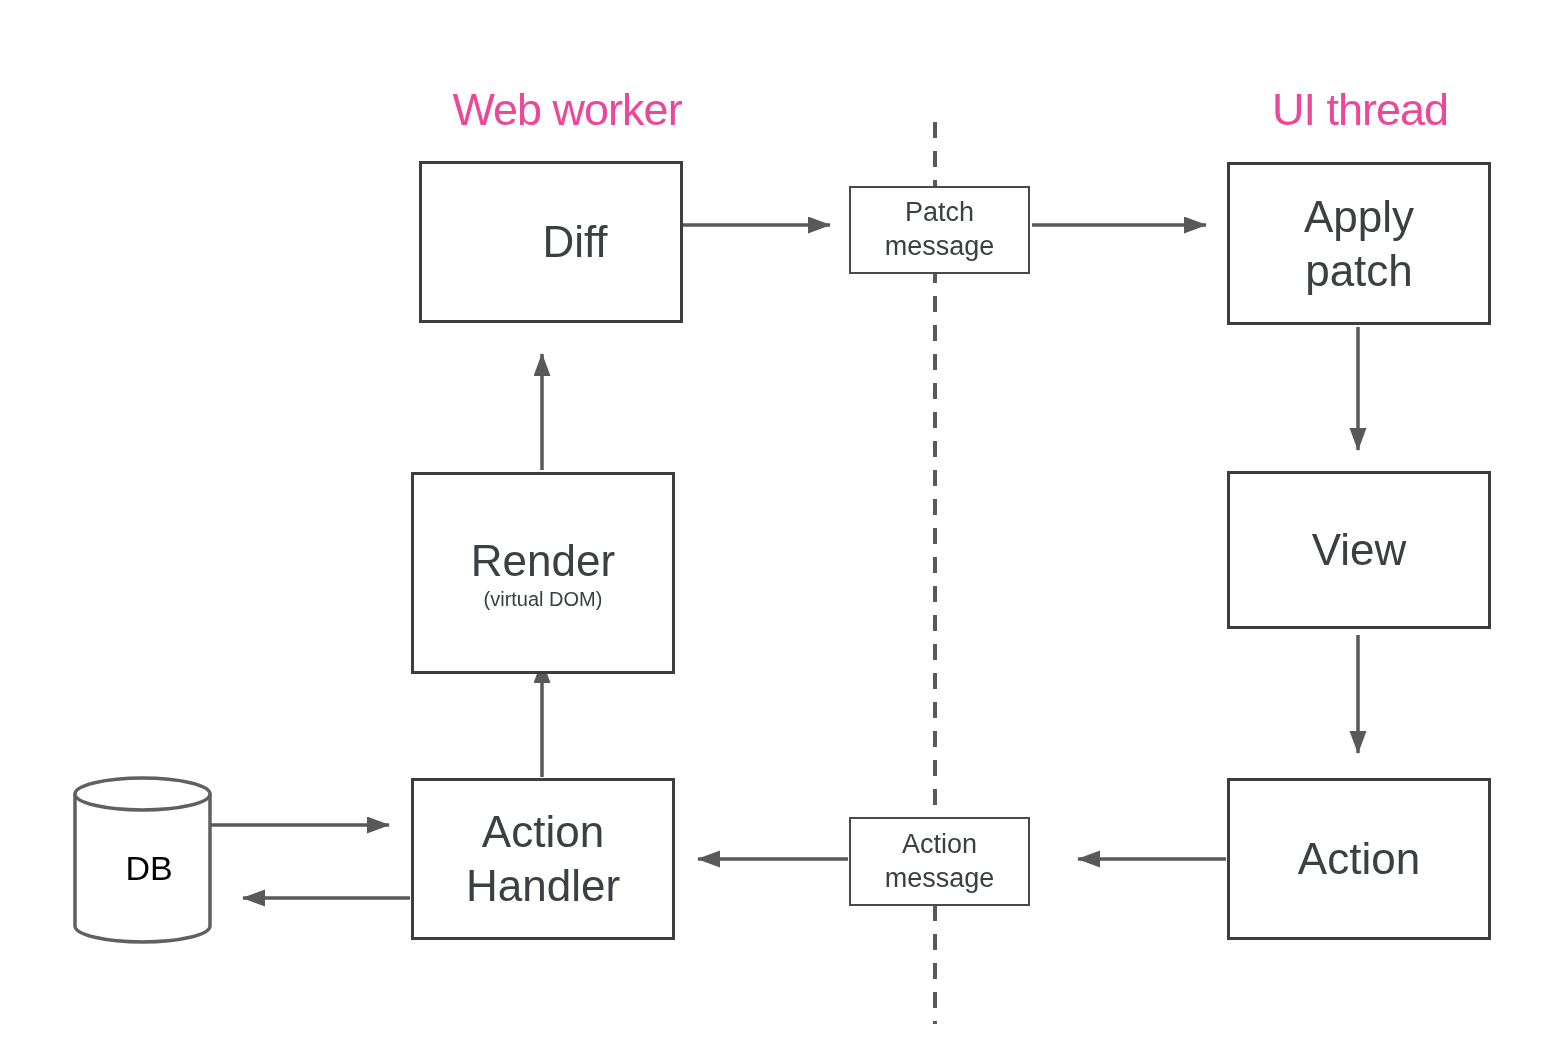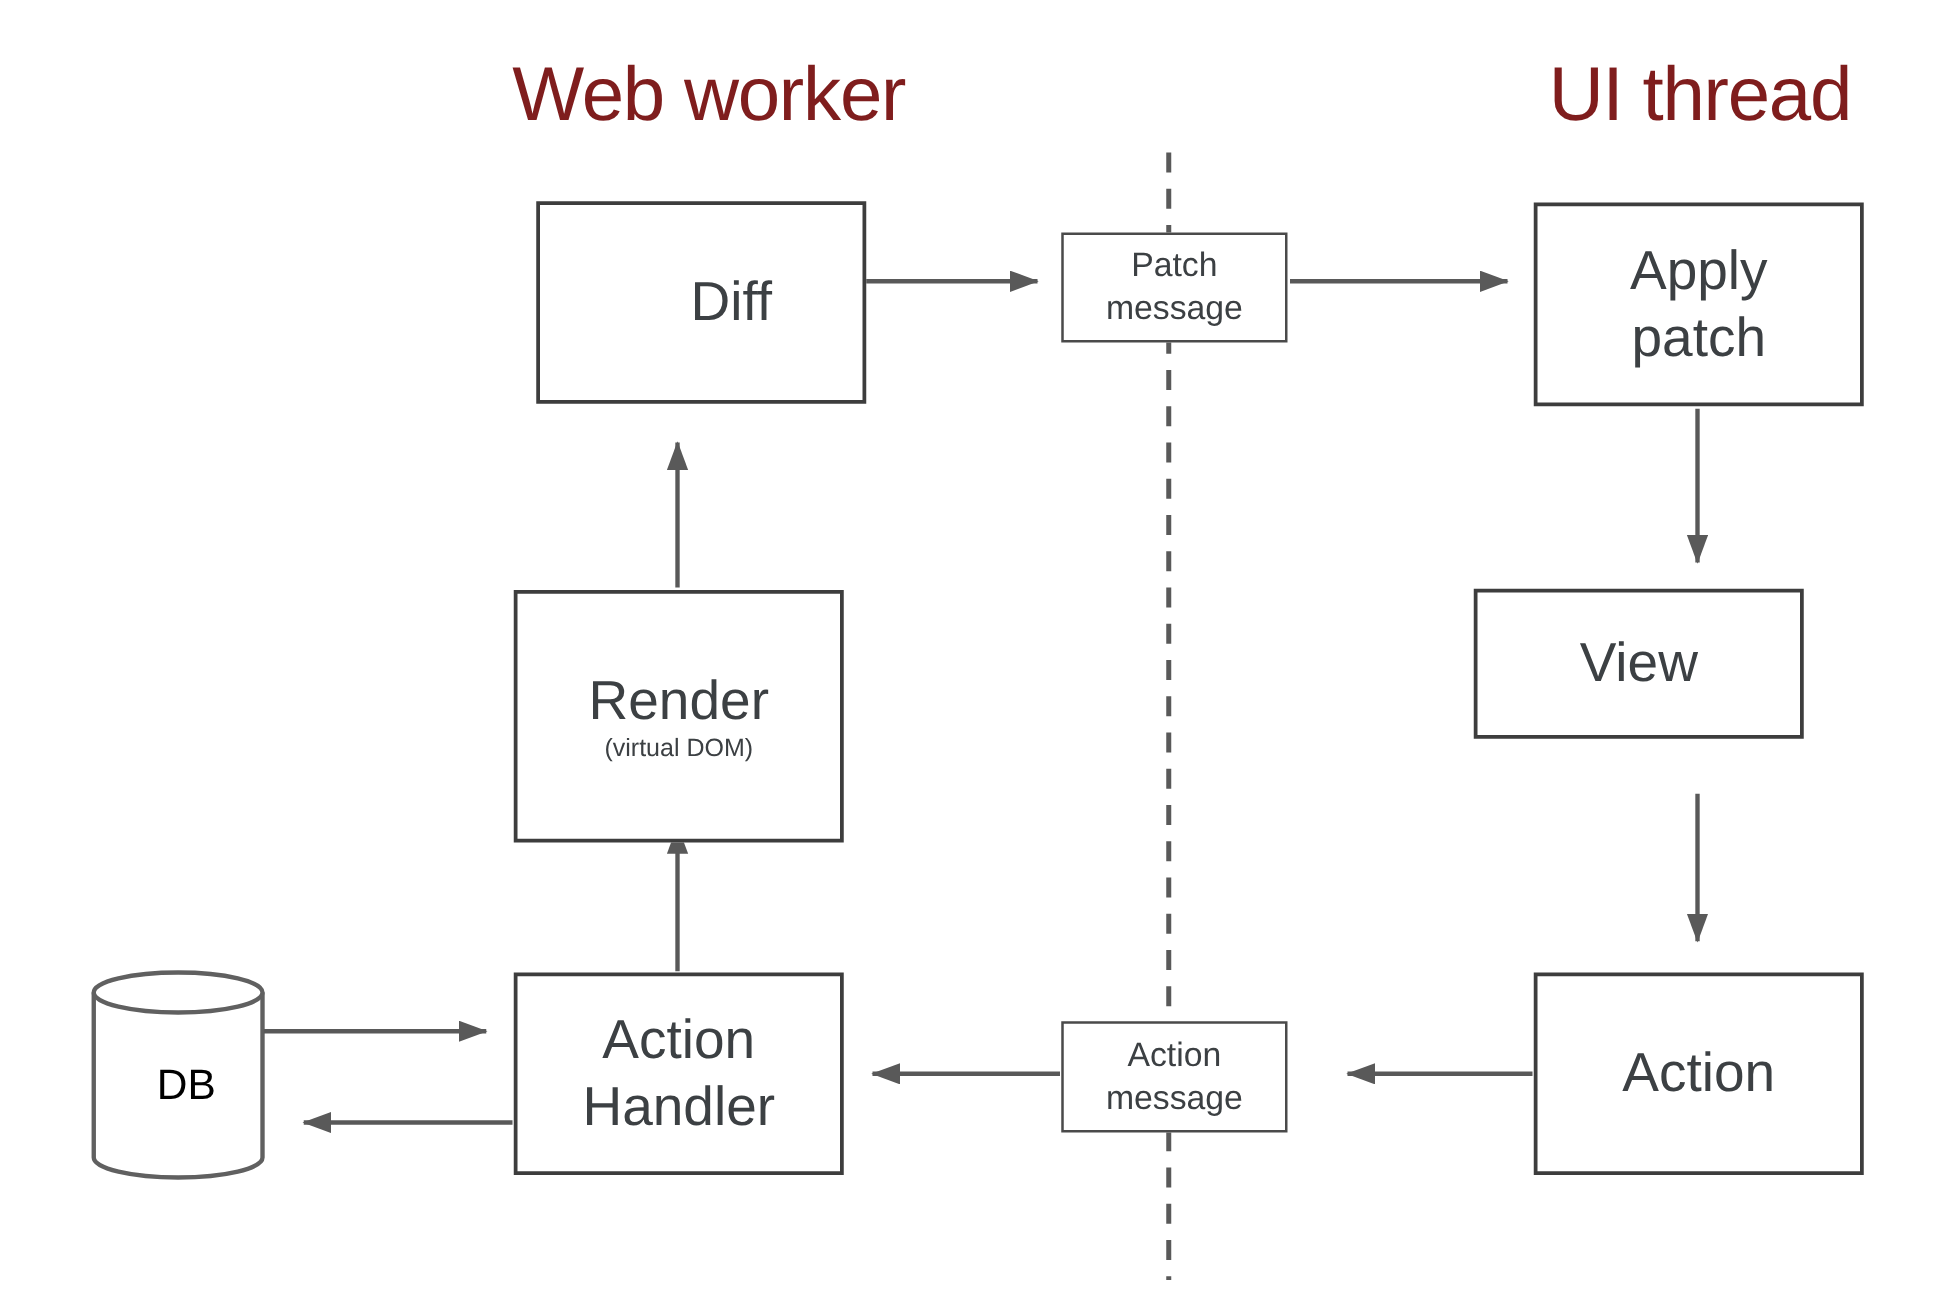--- a/index.html
+++ b/index.html
@@ -12,50 +12,51 @@
     overflow: hidden;
   }
   .layer {
     position: absolute;
     left: 0; top: 0;
   }
   .lane-title {
     position: absolute;
     width: 500px;
     text-align: center;
-    font-size: 61px;
+    font-size: 45px;
     font-weight: 400;
-    color: #7f1d1d;
+    color: #ec4899;
     letter-spacing: -1px;
     white-space: nowrap;
+    margin-top: 44px;
   }
   .lane-title.left  { left: 317px;  top: 40px; }
   .lane-title.right { left: 1110px; top: 40px; }
 
   .node {
     position: absolute;
     box-sizing: border-box;
     border: 3px solid #3d3d3d;
     background: #ffffff;
     display: flex;
     flex-direction: column;
     align-items: center;
     justify-content: center;
     color: #3c4043;
     font-size: 44px;
     line-height: 1.22;
     text-align: center;
   }
   .node .sublabel { font-size: 20px; line-height: 1.25; }
 
-  .node.diff           { left: 429px;  top: 161px; width: 264px; height: 162px; padding-left: 48px; }
+  .node.diff           { left: 419px;  top: 161px; width: 264px; height: 162px; padding-left: 48px; }
   .node.render         { left: 411px;  top: 472px; width: 264px; height: 202px; }
   .node.action-handler { left: 411px;  top: 778px; width: 264px; height: 162px; }
   .node.apply-patch    { left: 1227px; top: 162px; width: 264px; height: 163px; text-align: right; }
-  .node.view           { left: 1179px; top: 471px; width: 264px; height: 120px; }
+  .node.view           { left: 1227px; top: 471px; width: 264px; height: 158px; }
   .node.action         { left: 1227px; top: 778px; width: 264px; height: 162px; }
 
   .msg {
     position: absolute;
     box-sizing: border-box;
     border: 2px solid #4a4a4a;
     background: #ffffff;
     display: flex;
     flex-direction: column;
     align-items: center;

